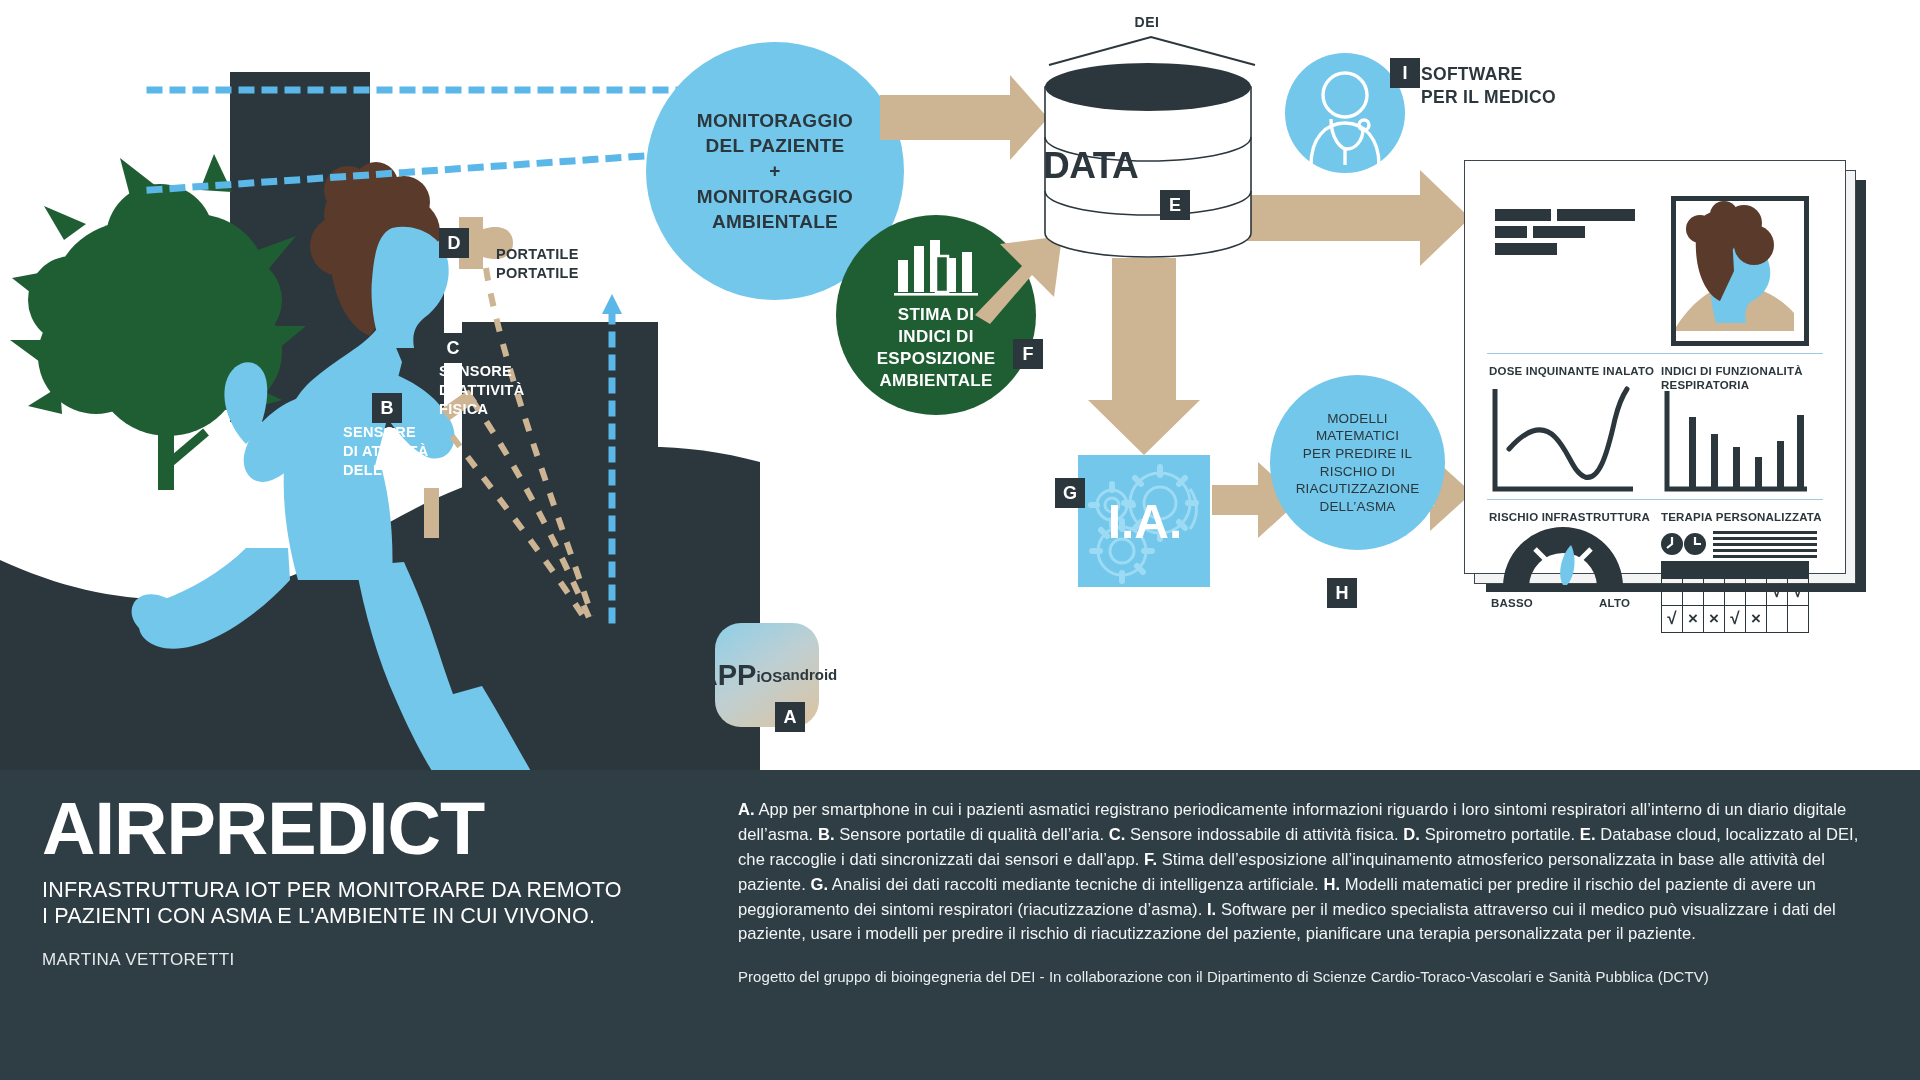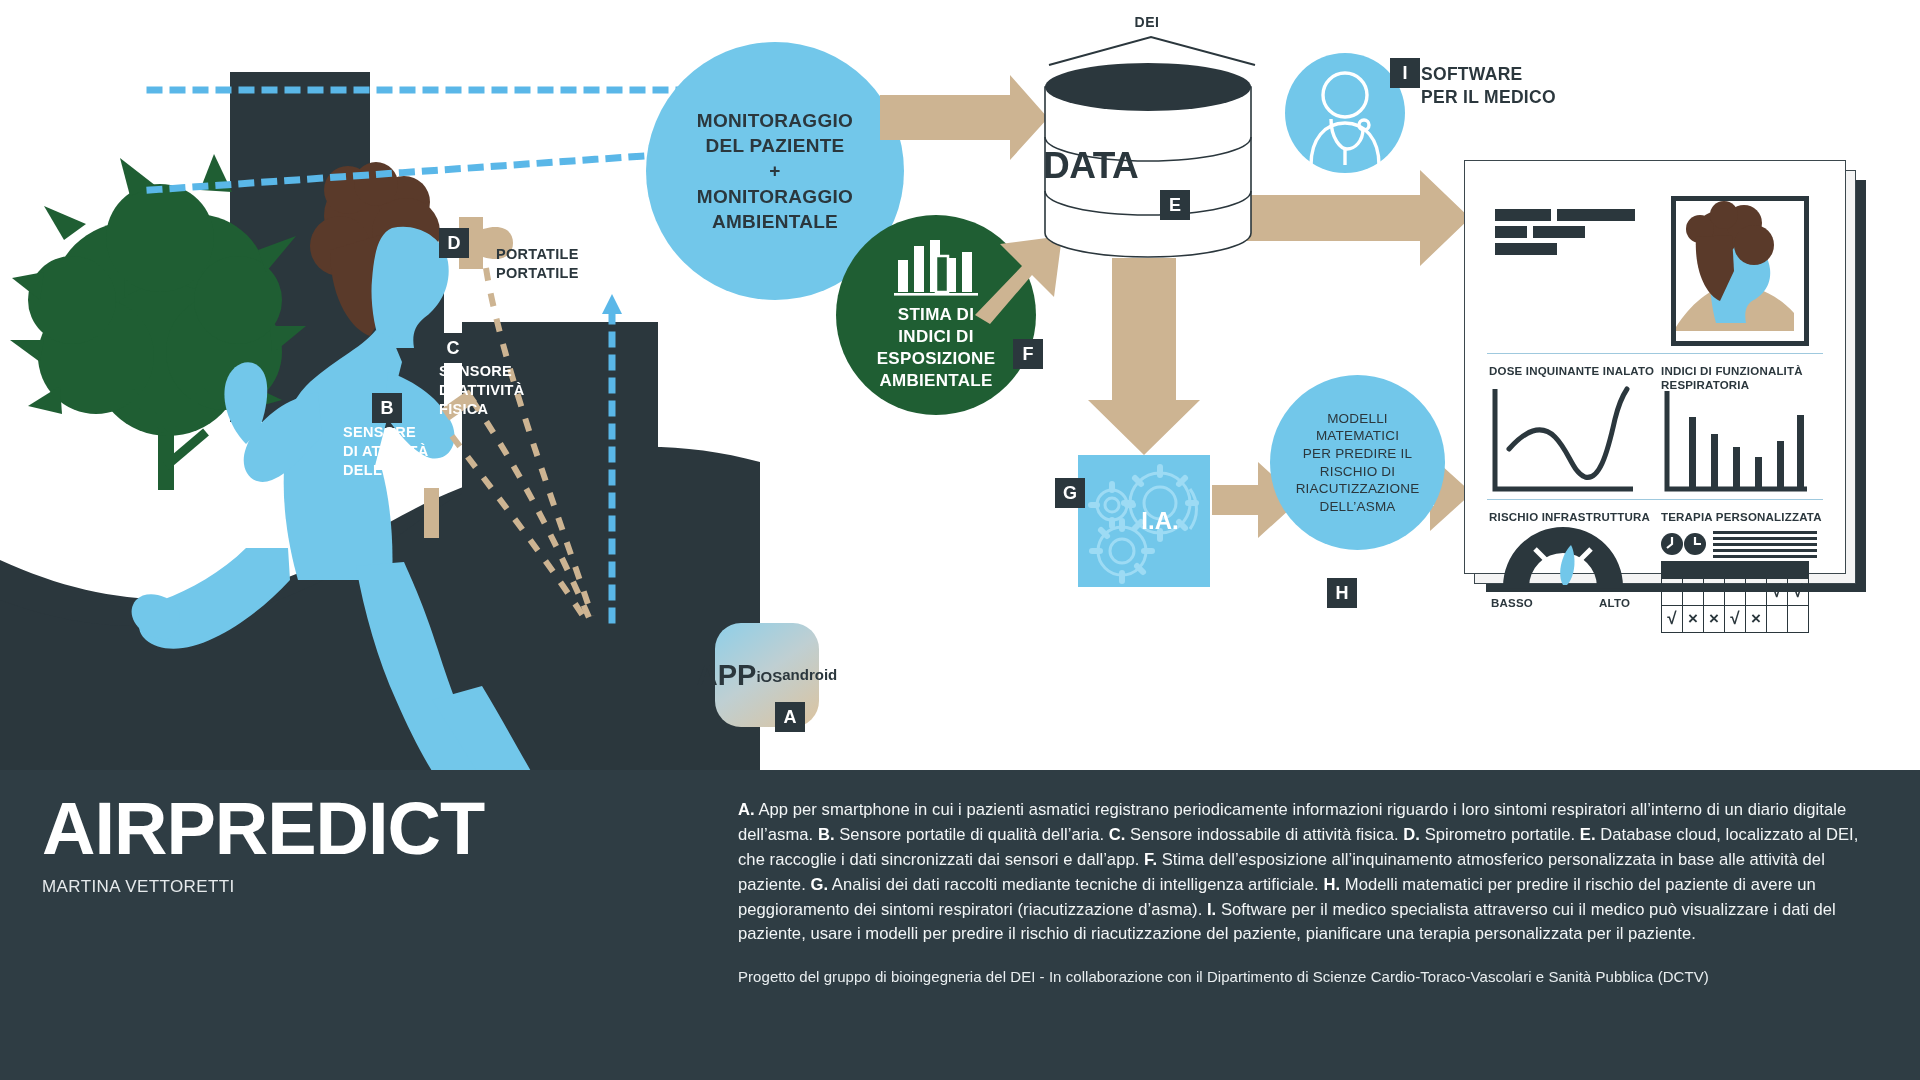--- a/index.html
+++ b/index.html
@@ -60,23 +60,23 @@
   .c-stima .txt{color:#ffffff;font-size:17px;font-weight:bold;line-height:1.30;letter-spacing:.3px;}
   .c-doc{left:1285px;top:53px;width:120px;height:120px;background:#72c7ea;}
   .c-mod{
     left:1270px;top:375px;width:175px;height:175px;background:#72c7ea;
   }
   .c-mod .txt{color:#2b373d;font-size:13.5px;font-weight:normal;line-height:1.30;letter-spacing:.2px;}
 
   
   .ia-box{position:absolute;left:1078px;top:455px;width:132px;height:132px;background:#72c7ea;}
   .ia-txt{
-    position:absolute;left:16px;top:0;width:132px;height:132px;
+    position:absolute;left:1px;top:0;width:132px;height:132px;
     display:flex;align-items:center;justify-content:center;
-    color:#ffffff;font-size:24px;font-weight:bold;letter-spacing:0;
+    color:#ffffff;font-size:48px;font-weight:bold;letter-spacing:0;
   }
 
   
   .appbox{
     position:absolute;left:715px;top:623px;width:104px;height:104px;border-radius:26px;
     background:linear-gradient(145deg,#8ecfe8 0%,#bfcfd2 48%,#dcc39e 100%);
     display:flex;flex-direction:row;align-items:center;justify-content:center;
   }
   .appbox .t1{font-size:29px;font-weight:bold;color:#2b373d;line-height:1;}
   .appbox .t2{font-size:15px;font-weight:bold;color:#2b373d;line-height:1.12;margin-top:4px;}
@@ -475,20 +475,24 @@
         </tr>
       </tbody>
         </table>
     </div>
   </div>
 
   <div class="band"></div>
 
   <div class="title-block">
     <div class="brand">AIRPREDICT</div>
+    <div class="tagline">
+      <div>INFRASTRUTTURA IOT PER MONITORARE DA REMOTO</div>
+      <div>I PAZIENTI CON ASMA E L'AMBIENTE IN CUI VIVONO.</div>
+    </div>
     <div class="author">MARTINA VETTORETTI</div>
   </div>
 
   <div class="legend">
     <b>A.</b><span> App per smartphone in cui i pazienti asmatici registrano periodicamente informazioni riguardo i loro sintomi respiratori all’interno di un diario digitale dell’asma. </span><b>B.</b><span> Sensore portatile di qualità dell’aria. </span><b>C.</b><span> Sensore indossabile di attività fisica. </span><b>D.</b><span> Spirometro portatile. </span><b>E.</b><span> Database cloud, localizzato al DEI, che raccoglie i dati sincronizzati dai sensori e dall’app. </span><b>F.</b><span> Stima dell’esposizione all’inquinamento atmosferico personalizzata in base alle attività del paziente. </span><b>G.</b><span> Analisi dei dati raccolti mediante tecniche di intelligenza artificiale. </span><b>H.</b><span> Modelli matematici per predire il rischio del paziente di avere un peggioramento dei sintomi respiratori (riacutizzazione d’asma). </span><b>I.</b><span> Software per il medico specialista attraverso cui il medico può visualizzare i dati del paziente, usare i modelli per predire il rischio di riacutizzazione del paziente, pianificare una terapia personalizzata per il paziente.</span>
     <span class="credit">Progetto del gruppo di bioingegneria del DEI - In collaborazione con il Dipartimento di Scienze Cardio-Toraco-Vascolari e Sanità Pubblica (DCTV)</span>
   </div>
 
 </div>
 

